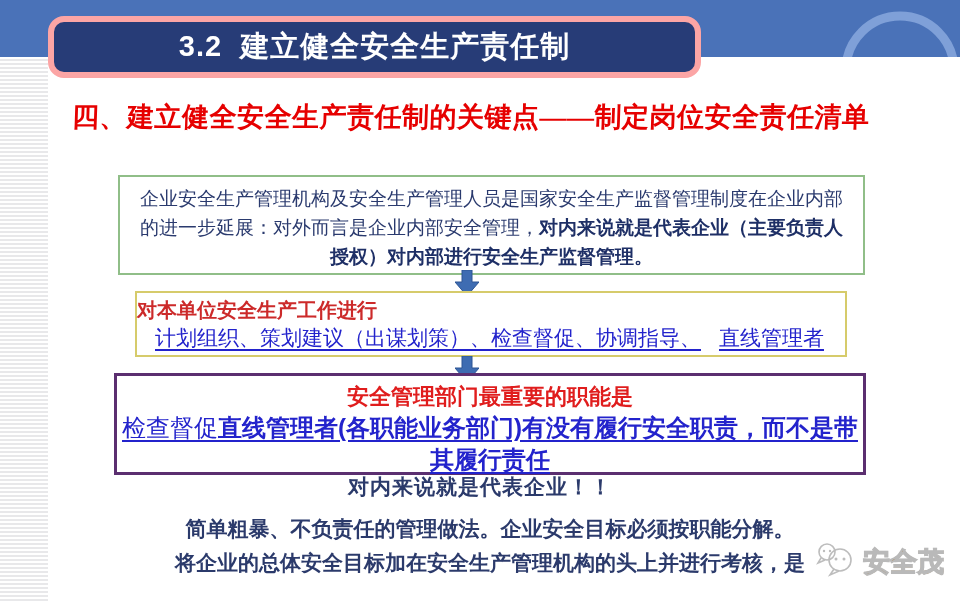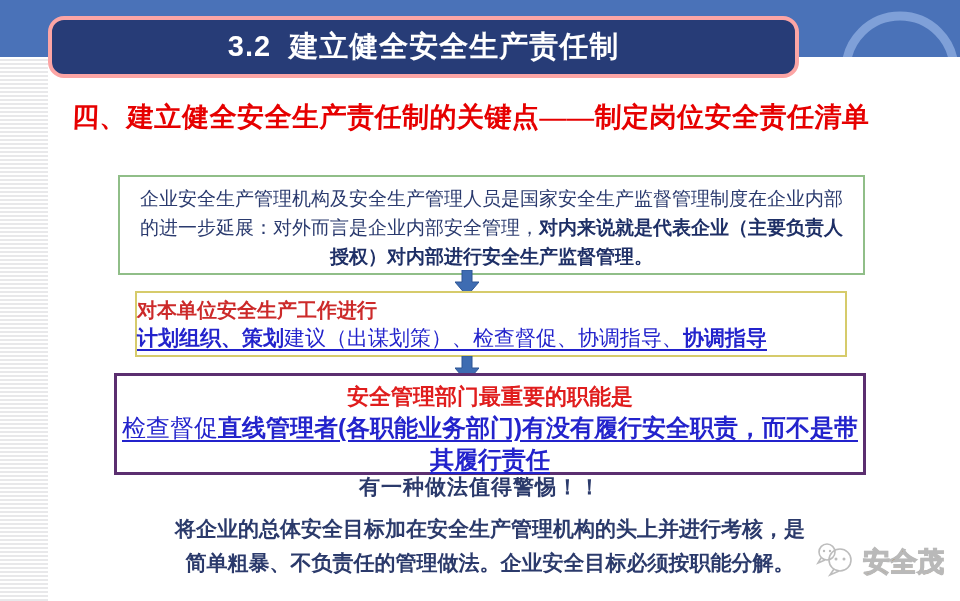--- a/index.html
+++ b/index.html
@@ -16,23 +16,23 @@
     background:#4A72B8;
   }
   .arc-wrap{position:absolute;right:0;top:0;width:130px;height:57px;overflow:hidden;}
   
   .stripes{
     position:absolute;left:0;top:57px;width:48px;height:544px;
     background:repeating-linear-gradient(to bottom,#ffffff 0 2px,#e8e8ea 2px 4px);
   }
   
   .banner{
-    position:absolute;left:48px;top:16px;width:751px;height:62px;
+    position:absolute;left:48px;top:16px;width:653px;height:62px;
     background:#273C77;
-    border:4px solid #fca5a5;
+    border:6px solid #fca5a5;
     border-radius:16px;
     box-sizing:border-box;
     display:flex;align-items:center;justify-content:center;
   }
   .banner-title{
     color:#ffffff;font-size:29px;font-weight:bold;letter-spacing:1px;
     white-space:pre;
   }
   
   .heading-red{
@@ -73,21 +73,21 @@
     padding-top:4px;
   }
   .yellow-box .yb-title{
     color:#CC2A2A;font-size:20px;line-height:26px;font-weight:bold;
   }
   .yellow-box .yb-line{
     font-size:21px;line-height:30px;color:#2323CC;
     text-decoration:underline;text-underline-offset:4px;
   }
   .yb-line .seg-serif{font-family:Liberation Mono, monospace;}
-  .yb-line .seg-bold{font-weight:bold;}
+  .yb-line .seg-bold{font-weight:normal;margin-left:18px;}
   
   .purple-box{
     position:absolute;left:114px;top:373px;width:752px;height:102px;
     border:3px solid #5B2F70;background:#ffffff;
     box-sizing:border-box;
     text-align:center;padding-top:6px;
   }
   .purple-box .pb-title{
     color:#E01D1D;font-size:22px;line-height:30px;font-weight:bold;
   }
@@ -148,42 +148,42 @@
 
   <div class="flow-arrow arrow-1">
     <svg width="24" height="26" viewBox="0 0 24 26">
       <polygon points="7,0 17,0 17,12 24,12 12,26 0,12 7,12" fill="#3E6CB2" stroke="#2C5494" stroke-width="1"></polygon>
     </svg>
   </div>
 
   <div class="yellow-box">
     <div class="yb-title">对本单位安全生产工作进行</div>
     <div class="yb-line">
-      <span class="seg-bold">计划组织、策划</span><span class="seg-serif">建议（出谋划策）、检查督促、协调指导、</span><span class="seg-bold">协调指导</span>
+      <span class="seg-bold">计划组织、策划</span><span class="seg-serif">建议（出谋划策）、检查督促、协调指导、</span><span class="seg-bold">直线管理者</span>
     </div>
   </div>
 
   <div class="flow-arrow arrow-2">
     <svg width="24" height="26" viewBox="0 0 24 26">
       <polygon points="7,0 17,0 17,12 24,12 12,26 0,12 7,12" fill="#3E6CB2" stroke="#2C5494" stroke-width="1"></polygon>
     </svg>
   </div>
 
   <div class="purple-box">
     <div class="pb-title">安全管理部门最重要的职能是</div>
     <div class="pb-line">
       <span class="seg-serif">检查督促</span><span class="seg-bold">直线管理者(各职能业务部门)有没有履行安全职责，而不是带其履行责任</span>
     </div>
   </div>
 
-  <div class="warning">有一种做法值得警惕！！</div>
+  <div class="warning">对内来说就是代表企业！！</div>
 
   <div class="closing">
+    <div>简单粗暴、不负责任的管理做法。企业安全目标必须按职能分解。</div>
     <div>将企业的总体安全目标加在安全生产管理机构的头上并进行考核，是</div>
-    <div>简单粗暴、不负责任的管理做法。企业安全目标必须按职能分解。</div>
   </div>
 
   <div class="logo">
     <span>
       <svg width="46" height="38" viewBox="0 0 46 38">
         <g fill="none" stroke="#bdbdbd" stroke-width="1.6">
           <circle cx="14" cy="11" r="8"></circle>
           <path d="M8 17 L5 22 L12 19"></path>
           <circle cx="27" cy="19" r="11"></circle>
           <path d="M21 28 L17 34 L26 30"></path>

